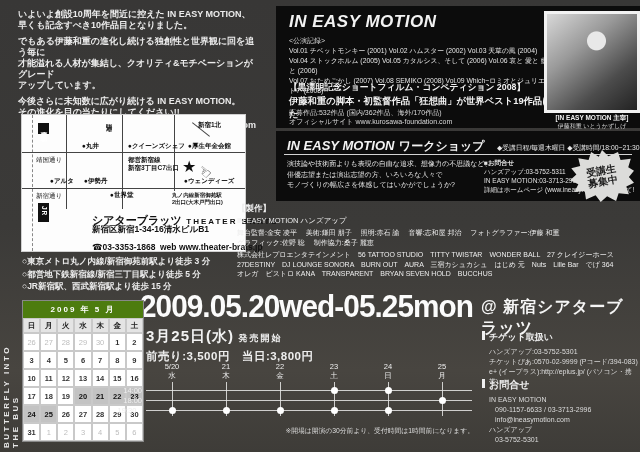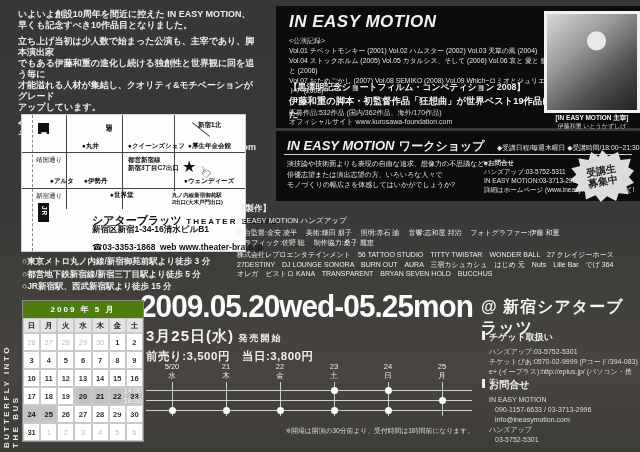--- a/index.html
+++ b/index.html
@@ -47,21 +47,20 @@
 <body>
 
 <div class="stage">
 
   <div class="abs" style="left:2px;top:318px;height:130px;writing-mode:vertical-rl;transform:rotate(180deg);font-size:8px;font-weight:bold;letter-spacing:2.5px;color:#e8e8e8;">BUTTERFLY INTO THE BUS</div>
 
   <div class="abs" style="left:18px;top:9px;width:238px;font-size:9px;line-height:11px;font-weight:bold;color:#ececec;">
     <div>いよいよ創設10周年を間近に控えた IN EASY MOTION、</div>
     <div>早くも記念すべき10作品目となりました。</div>
     <div style="height:5px"></div>
-    <div>立ち上げ当初は少人数で始まった公演も、主宰であり、脚本演出家</div>
     <div>でもある伊藤和重の進化し続ける独創性と世界観に回を追う毎に</div>
     <div>才能溢れる人材が集結し、クオリティ&amp;モチベーションがグレード</div>
     <div>アップしています。</div>
     <div style="height:5px"></div>
     <div>今後さらに未知数に広がり続ける IN EASY MOTION。</div>
     <div>その進化を目の当たりにしてください!!</div>
     <div style="text-align:right;margin-top:2px;" class="linkish">www.ineasymotion.com</div>
   </div>
 
   <div class="abs map" style="left:21px;top:114px;width:223px;height:136px;">

